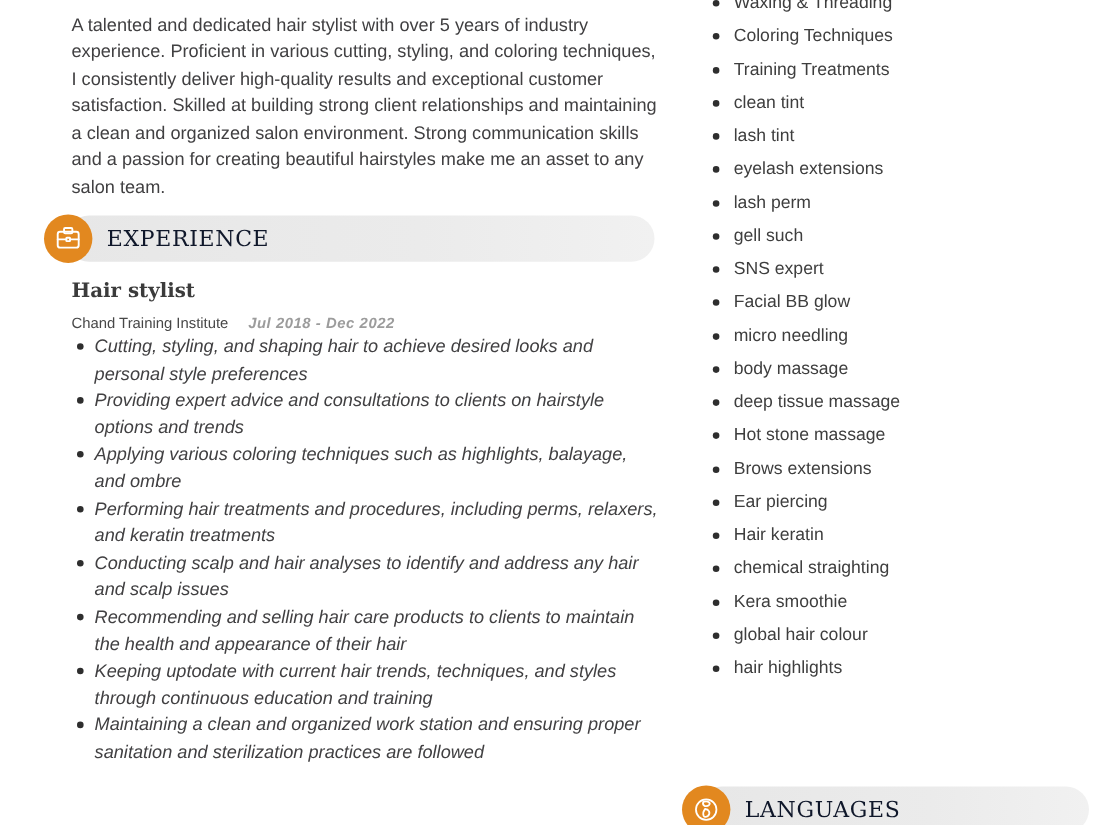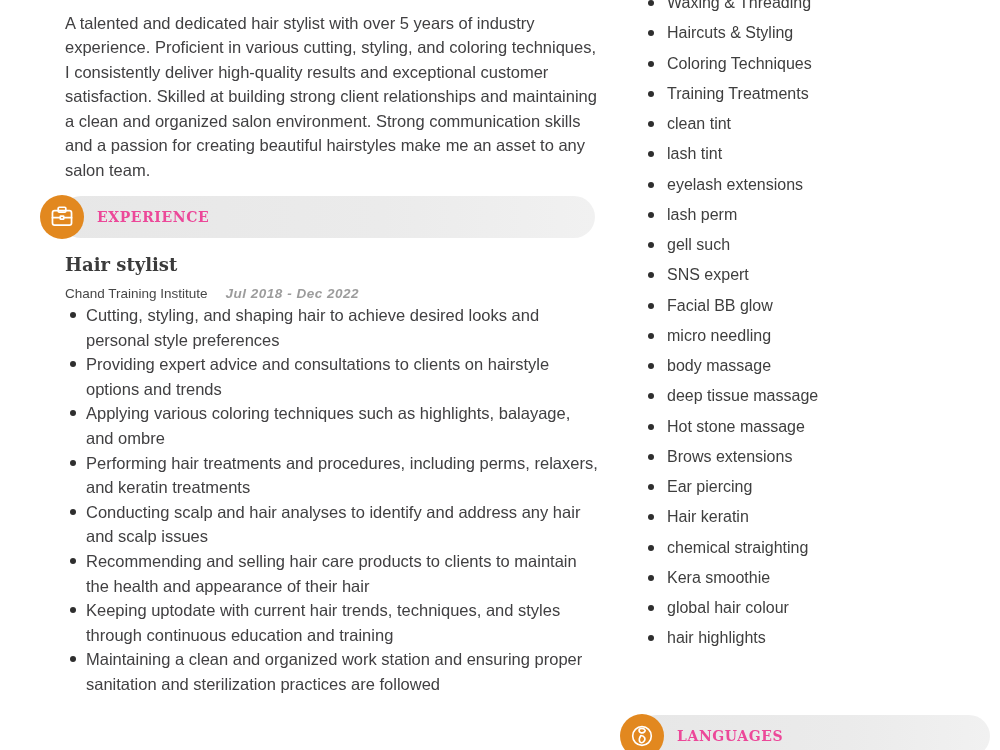--- a/index.html
+++ b/index.html
@@ -44,24 +44,24 @@
     justify-content: center;
     z-index: 2;
   }
   .header-title {
     position: absolute;
     left: 57px; top: 0;
     height: 44px;
     display: flex;
     align-items: center;
     font-family: "DejaVu Serif", serif;
-    font-weight: bold;
-    font-size: 14px;
+    font-weight: normal;
+    font-size: 20px;
     letter-spacing: 0.6px;
-    color: #ec4899;
+    color: #0f172a;
     z-index: 2;
   }
 
   #experience-header { left: 40px; top: 195px; width: 560px; }
   #experience-header .header-pill { left: 20px; width: 535px; }
 
   #languages-header { left: 620px; top: 714px; width: 375px; }
   #languages-header .header-pill { left: 15px; width: 355px; }
 
   
@@ -94,20 +94,21 @@
     width: 534px;
     margin: 0; padding: 0;
     list-style: none;
   }
   .bullet-list li {
     display: flex;
     align-items: flex-start;
     font-size: 16.5px;
     line-height: 24.6px;
     color: #414042;
+    font-style: italic;
   }
   .dot {
     flex: 0 0 auto;
     width: 6px; height: 6px;
     border-radius: 50%;
     background: #2e2e2e;
   }
   .bullet-list .dot { margin: 9px 10px 0 5px; }
 
   
@@ -199,24 +200,20 @@
 
     </ul>
 
   <ul class="skill-list">
 
       <li>
         <span class="dot"></span>
         <span>Waxing &amp; Threading</span>
       </li>
 
-      <li>
-        <span class="dot"></span>
-        <span>Haircuts &amp; Styling</span>
-      </li>
 
       <li>
         <span class="dot"></span>
         <span>Coloring Techniques</span>
       </li>
 
       <li>
         <span class="dot"></span>
         <span>Training Treatments</span>
       </li>

